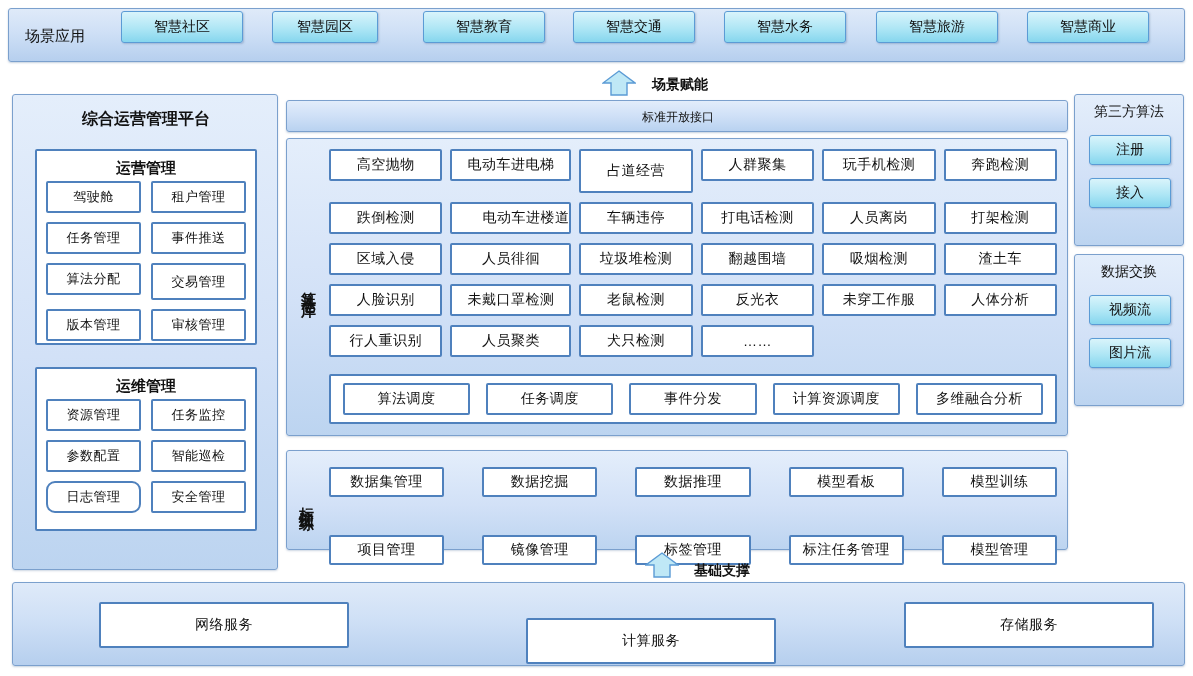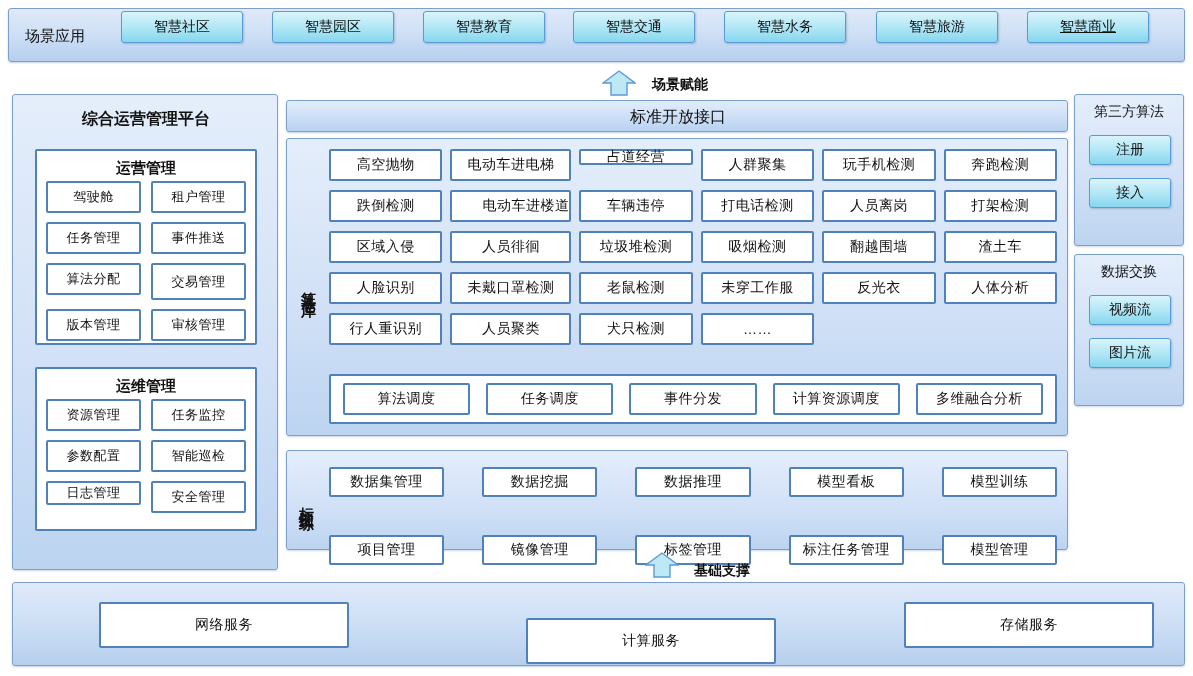--- a/index.html
+++ b/index.html
@@ -101,21 +101,21 @@
     text-align: center; font-size: 15px; font-weight: bold; color: #111;
   }
   .grid2 { position: absolute; display: grid; grid-template-columns: 1fr 1fr; }
 
   
   #api-band { left: 286px; top: 100px; width: 782px; height: 32px;
     background: linear-gradient(to bottom, #e2edfb 0%, #cfe0f7 50%, #b9d2f0 100%); }
   #api-band-label {
     position: absolute; left: 0; top: 0; width: 782px; height: 32px;
     display: flex; align-items: center; justify-content: center;
-    font-size: 16px; color: #111;
+    font-size: 12px; color: #111;
   }
 
   #algo-panel { left: 286px; top: 138px; width: 782px; height: 298px; }
   .vert-label {
     position: absolute;
     writing-mode: vertical-rl;
     text-orientation: upright;
     font-size: 15px; font-weight: bold; color: #111;
     letter-spacing: 3px;
     display: flex; align-items: center; justify-content: center;
@@ -164,26 +164,26 @@
   #services-band { left: 12px; top: 582px; width: 1173px; height: 84px; }
   .svc-chip { position: absolute; top: 19px; height: 46px; font-size: 14px; }
 </style>
 </head>
 <body>
 
 <div class="band" id="scene-band">
   <div id="scene-band-label">场景应用</div>
 </div>
 <div class="chip-cyan scene-chip" style="left:121px; width:122px;">智慧社区</div>
-<div class="chip-cyan scene-chip" style="left:272px; width:122px;">智慧园区</div>
+<div class="chip-cyan scene-chip" style="left:272px; width:106px;">智慧园区</div>
 <div class="chip-cyan scene-chip" style="left:423px; width:122px;">智慧教育</div>
 <div class="chip-cyan scene-chip" style="left:573px; width:122px;">智慧交通</div>
 <div class="chip-cyan scene-chip" style="left:724px; width:122px;">智慧水务</div>
 <div class="chip-cyan scene-chip" style="left:876px; width:122px;">智慧旅游</div>
-<div class="chip-cyan scene-chip" style="left:1027px; width:122px;text-decoration:underline;">智慧商业</div>
+<div class="chip-cyan scene-chip" style="left:1027px; width:122px;">智慧商业</div>
 
 <div class="arrow-up" style="left:602px; top:70px;">
   <svg width="34" height="26" viewBox="0 0 34 26">
     <polygon points="17,1 33,13 25,13 25,25 9,25 9,13 1,13" fill="#bfe8f6" stroke="#5b9bd5" stroke-width="1.4"></polygon>
   </svg>
 </div>
 <div class="arrow-label" style="left:652px; top:76px;">场景赋能</div>
 
 <div class="panel" id="platform-panel">
   <div id="platform-title">综合运营管理平台</div>
@@ -203,59 +203,59 @@
   </div>
 
   <div class="subpanel" style="left:22px; top:272px; width:222px; height:164px;">
     <div class="subpanel-title">运维管理</div>
   </div>
   <div class="grid2" style="left:33px; top:304px; width:200px; column-gap:10px; row-gap:9px;">
     <div class="chip sm" style="height:32px;">资源管理</div>
     <div class="chip sm" style="height:32px;">任务监控</div>
     <div class="chip sm" style="height:32px;">参数配置</div>
     <div class="chip sm" style="height:32px;">智能巡检</div>
-    <div class="chip sm" style="height:24px;">日志管理</div>
+    <div class="chip sm" style="height:32px;border-radius:9px;">日志管理</div>
     <div class="chip sm" style="height:32px;">安全管理</div>
   </div>
 </div>
 
 <div class="band" id="api-band">
   <div id="api-band-label">标准开放接口</div>
 </div>
 
 <div class="panel" id="algo-panel">
   <div class="vert-label" style="left:8px; top:52px; width:26px; height:190px;">算法仓库</div>
 
   <div class="algo-grid" style="left:42px; top:10px; width:728px;">
     <div class="chip" style="height:32px;">高空抛物</div>
     <div class="chip" style="height:32px;">电动车进电梯</div>
-    <div class="chip" style="height:16px;">占道经营</div>
+    <div class="chip" style="height:44px;">占道经营</div>
     <div class="chip" style="height:32px;">人群聚集</div>
     <div class="chip" style="height:32px;">玩手机检测</div>
     <div class="chip" style="height:32px;">奔跑检测</div>
 
     <div class="chip" style="height:32px;">跌倒检测</div>
     <div class="chip" style="height:32px;padding-left:30px;">电动车进楼道</div>
     <div class="chip" style="height:32px;">车辆违停</div>
     <div class="chip" style="height:32px;">打电话检测</div>
     <div class="chip" style="height:32px;">人员离岗</div>
     <div class="chip" style="height:32px;">打架检测</div>
 
     <div class="chip" style="height:32px;">区域入侵</div>
     <div class="chip" style="height:32px;">人员徘徊</div>
     <div class="chip" style="height:32px;">垃圾堆检测</div>
+    <div class="chip" style="height:32px;">翻越围墙</div>
     <div class="chip" style="height:32px;">吸烟检测</div>
-    <div class="chip" style="height:32px;">翻越围墙</div>
     <div class="chip" style="height:32px;">渣土车</div>
 
     <div class="chip" style="height:32px;">人脸识别</div>
     <div class="chip" style="height:32px;">未戴口罩检测</div>
     <div class="chip" style="height:32px;">老鼠检测</div>
+    <div class="chip" style="height:32px;">反光衣</div>
     <div class="chip" style="height:32px;">未穿工作服</div>
-    <div class="chip" style="height:32px;">反光衣</div>
 
     <div class="chip" style="height:32px;">人体分析</div>
     <div class="chip" style="height:32px;">行人重识别</div>
     <div class="chip" style="height:32px;">人员聚类</div>
     <div class="chip" style="height:32px;">犬只检测</div>
     <div class="chip" style="height:32px;">……</div>
   </div>
 
   <div id="sched-box" style="left:42px; top:235px; width:728px; height:50px;"></div>
   <div class="sched-grid" style="left:56px; top:244px; width:700px;">

